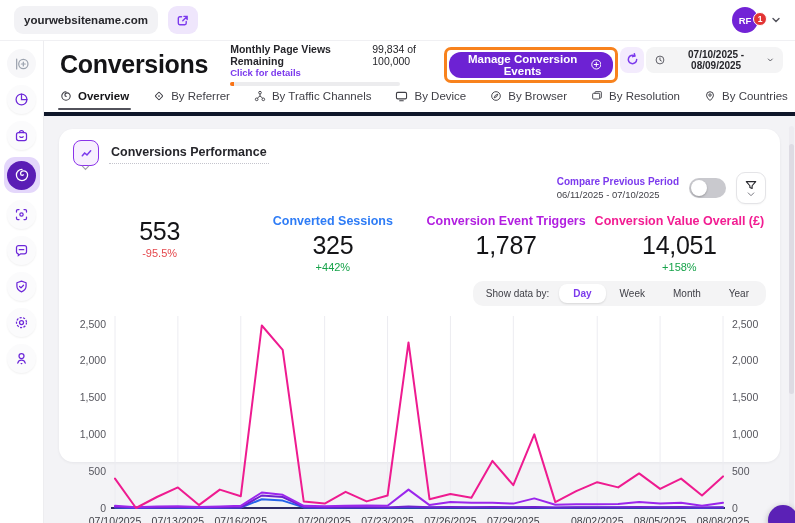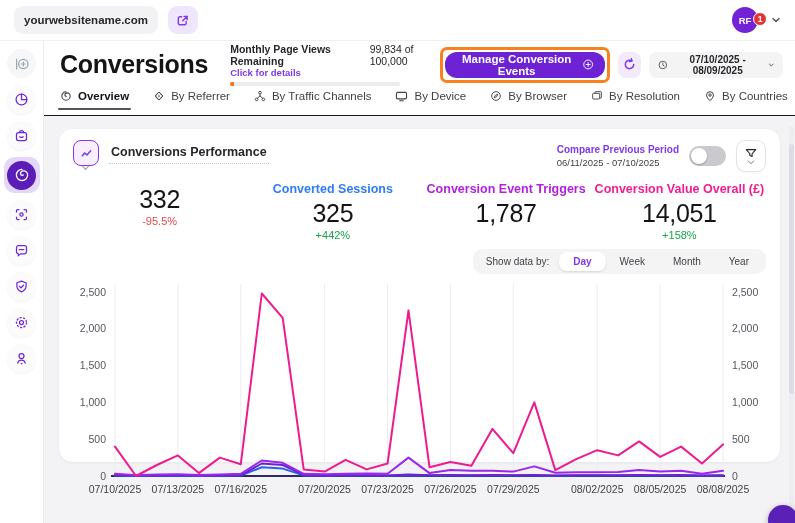--- a/index.html
+++ b/index.html
@@ -38,53 +38,53 @@
   .content { position:absolute; left:44px; top:40px; right:0; bottom:0; }
   .page-head { height:48px; background:#fff; display:flex; align-items:center; padding:0 12px 0 16px; border-top:1px solid #f0f0f3;}
   .page-title { font-size:25px; font-weight:700; color:#141417; letter-spacing:-0.3px; }
   .pv-block { margin-left:22px; }
   .pv-top { display:flex; align-items:baseline; gap:8px; }
   .pv-label { font-size:10.5px; font-weight:700; color:#26262b; }
   .pv-value { font-size:10.5px; color:#26262b; }
   .pv-link { font-size:9.5px; color:#7c3aed; font-weight:600; cursor:pointer; }
   .pv-bar { margin-top:4px; width:170px; height:4px; background:#ececee; border-radius:2px; overflow:hidden; }
   .pv-fill { height:100%; background:#f97316; }
-  .head-right { margin-left:auto; display:flex; align-items:center; gap:8px; }
+  .head-right { margin-left:auto; display:flex; gap:2px; }
   .hl-wrap { border:3px solid #f8821d; border-radius:7px; padding:2px; background:#fff; }
   .manage-btn { background:#6d22d3; color:#fff; border:none; border-radius:12px; height:26px;
                 padding:0 12px; font-size:11.5px; font-weight:700; display:flex; align-items:center; gap:7px;
                 cursor:pointer; font-family:inherit; }
   .refresh-btn { width:28px; height:26px; background:#f3ebfd; border:none; border-radius:8px; color:#7c3aed;
                  display:flex; align-items:center; justify-content:center; cursor:pointer; }
   .date-btn { height:26px; background:#f4f4f5; border:none; border-radius:8px; padding:0 9px;
               display:flex; align-items:center; gap:6px; font-size:10px; font-weight:600; color:#26262b;
               cursor:pointer; font-family:inherit; }
 
   
   .tabs { height:28px; background:#fff; display:flex; align-items:flex-start; gap:24px; padding:2px 12px 0 16px;
-          border-bottom:1px solid #0f172a; }
+          border-bottom:4px solid #0f172a; }
   .tab { display:flex; align-items:center; gap:6px; font-size:11.5px; color:#3f3f46; cursor:pointer;
          padding-bottom:8px; position:relative; white-space:nowrap; }
   .tab.active { color:#141417; font-weight:600; }
   .tab.active::after { content:""; position:absolute; left:-2px; right:-2px; bottom:0; height:2.5px;
                        background:#52525b; border-radius:2px; }
   .tab svg { color:#3f3f46; }
 
   
   .main { background:#f3f3f6; height:calc(100% - 124px); padding:13px 15px; }
   .card { background:#fff; border-radius:14px; box-shadow:0 1px 3px rgba(20,20,40,.06); height:100%;
           padding:11px 14px 6px; position:relative; }
   .card-head { display:flex; align-items:flex-start; }
   .panel-icon-wrap { position:relative; margin-right:10px; }
   .panel-icon { width:26px; height:26px; border-radius:8px; background:#f7effe; border:1.5px solid #8b33ea;
                 display:flex; align-items:center; justify-content:center; color:#7c3aed; cursor:pointer; }
   .panel-chevron { color:#a1a1aa; position:absolute; left:8px; top:25px; }
   .panel-title { font-size:12.5px; font-weight:700; color:#26262b; border-bottom:1px dotted #c4c4cd;
                  padding:5px 2px 4px; }
-  .compare { margin-left:auto; display:flex; align-items:center; gap:10px; }
+  .compare { margin-left:auto; display:flex; align-items:center; gap:10px;margin-top:32px; }
   .cmp-label { font-size:10px; font-weight:700; color:#7c3aed; }
   .cmp-range { font-size:9.5px; color:#3f3f46; margin-top:2px; }
   .toggle { width:37px; height:20px; border-radius:10px; background:#c9c9ce; position:relative; cursor:pointer; }
   .toggle .knob { position:absolute; left:2px; top:2px; width:16px; height:16px; border-radius:50%;
                   background:#fff; box-shadow:0 1px 2px rgba(0,0,0,.25); }
   .filter-btn { width:30px; height:32px; background:#fff; border:1px solid #e4e4e7; border-radius:9px;
                 display:flex; flex-direction:column; align-items:center; justify-content:center; gap:1px;
                 color:#26262b; cursor:pointer; box-shadow:0 1px 2px rgba(0,0,0,.04); }
 
   .metrics { display:flex; margin-top:10px; }
@@ -335,21 +335,21 @@
             </svg>
             <svg width="8" height="5" viewBox="0 0 10 6">
               <polyline points="1.5,1 5,4.5 8.5,1" fill="none" stroke="#71717a" stroke-width="1.2" stroke-linecap="round"></polyline>
             </svg>
           </div>
         </div>
       </div>
 
       <div class="metrics">
         <div class="metric">
-          <div class="m-value">332</div>
+          <div class="m-value">553</div>
           <div class="m-delta" style="color: rgb(229, 72, 77);">-95.5%</div>
         </div>
         <div class="metric">
           <div class="m-label" style="color: rgb(46, 124, 246);">Converted Sessions</div>
           <div class="m-value">325</div>
           <div class="m-delta" style="color: rgb(23, 163, 74);">+442%</div>
         </div>
         <div class="metric">
           <div class="m-label" style="color: rgb(178, 31, 224);">Conversion Event Triggers</div>
           <div class="m-value">1,787</div>

